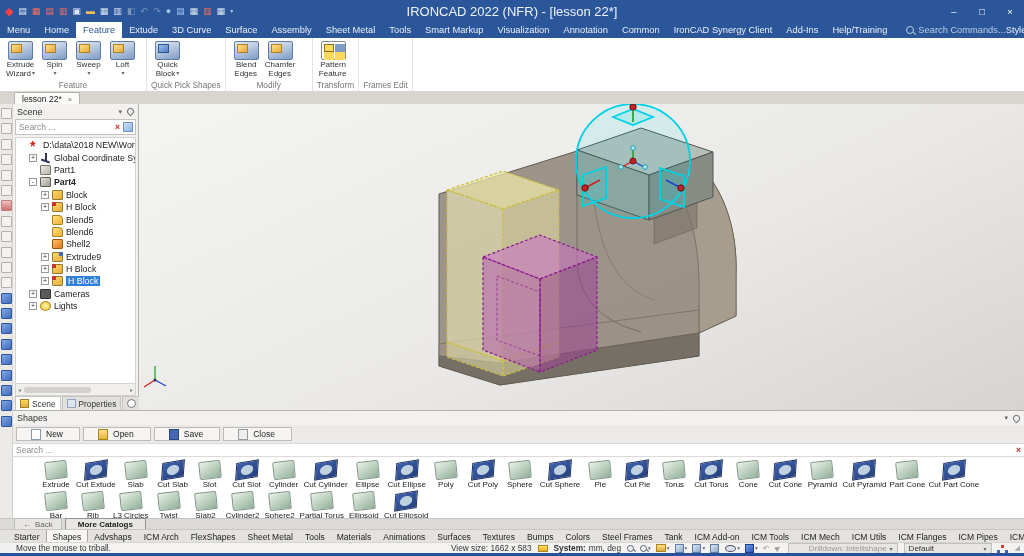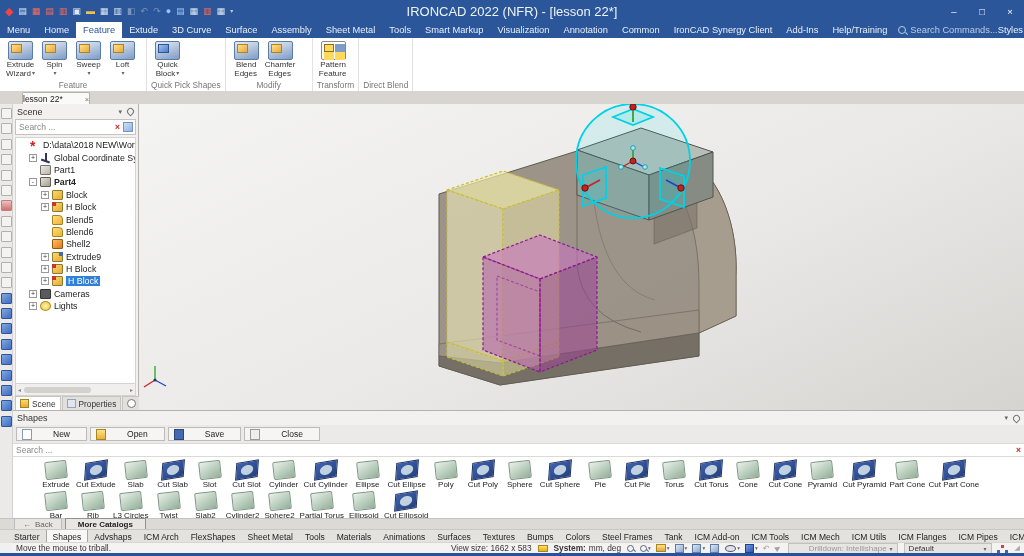--- a/index.html
+++ b/index.html
@@ -15,21 +15,21 @@
   .title{position:absolute;left:0;right:0;top:0;height:22px;display:flex;align-items:center;justify-content:center;
          font-size:13px;color:#eef3fa;pointer-events:none;}
   .wctl{margin-left:auto;display:flex;z-index:2;}
   .wbtn{width:28px;height:22px;display:flex;align-items:center;justify-content:center;font-size:9.5px;color:#fff;}
 
   
   .menubar{position:absolute;top:22px;left:0;right:0;height:16px;background:#2b579a;display:flex;align-items:center;color:#e8eef7;}
   .mitems{display:flex;height:100%;}
   .mitem{padding:0 7px;display:flex;align-items:center;font-size:9.3px;white-space:nowrap;cursor:default;}
   .mitem.active{background:#fff;color:#2b579a;}
-  .msearch{display:flex;align-items:center;gap:4px;margin-left:4px;color:#bccbe2;font-size:9.3px;white-space:nowrap;}
+  .msearch{display:flex;align-items:center;gap:4px;margin-left:12px;color:#bccbe2;font-size:9.3px;white-space:nowrap;}
   .mag-s{width:6px;height:6px;border:1.2px solid #bccbe2;border-radius:50%;position:relative;display:inline-block;}
   .mag-s::after{content:"";position:absolute;width:3px;height:1.2px;background:#bccbe2;right:-3px;bottom:-1px;transform:rotate(45deg);}
   .mright{margin-left:auto;display:flex;align-items:center;gap:7px;padding-right:5px;font-size:9.3px;}
   .mstyles{display:flex;align-items:center;gap:3px;}
   .dd{font-size:6px;color:#667;}
 
   
   .ribbon{position:absolute;top:38px;left:0;right:0;height:53px;background:#fff;border-bottom:1px solid #c8c6c4;}
   .groups{display:flex;height:100%;}
   .rgroup{display:flex;flex-direction:column;border-right:1px solid #e4e2e0;padding:2px 4px 0;}
@@ -44,21 +44,21 @@
   .bico.ico-qblock::before{background:linear-gradient(140deg,#9fc2ee,#4f7cc4);border-color:#2d5596;}
   .bico.ico-pattern{background:#fff;border-color:#888;}
   .bico.ico-pattern::before{width:8px;height:6px;background:#ffd85e;border-color:#8a6f1c;box-shadow:11px 8px 0 #ffd85e,0 8px 0 #ffd85e,11px 0 0 #7e9cc8;}
   .bl{font-size:8px;line-height:9px;color:#333;display:flex;gap:1px;align-items:center;white-space:nowrap;}
   .scols{display:flex;gap:4px;}
   .scol{display:flex;flex-direction:column;gap:1px;padding-top:2px;}
 
   
   .tabstrip{position:absolute;top:91px;left:0;right:0;height:13px;background:#d8d5d1;border-bottom:1px solid #b5b2ae;}
   .doctab{position:absolute;left:14px;top:1px;height:12px;background:#fafaf8;border:1px solid #b5b2ae;border-bottom:none;
-          border-radius:2px 2px 0 0;display:flex;align-items:center;gap:22px;padding:0 0;font-size:8.5px;color:#222;margin-left:8px;}
+          border-radius:2px 2px 0 0;display:flex;align-items:center;gap:6px;padding:0 7px;font-size:8.5px;color:#222;}
   .tclose{font-size:7.5px;color:#777;}
 
   
   .leftstrip{position:absolute;left:0;top:104px;width:13px;height:414px;background:#eceae8;border-right:1px solid #d4d2cf;
              display:flex;flex-direction:column;align-items:center;padding-top:4px;gap:4.4px;box-sizing:border-box;}
   .ls{width:9px;height:9px;border-radius:1px;flex:0 0 auto;}
   .ls.g{border:1px solid #b2b0ad;background:#f5f3f1;}
   .ls.r{border:1px solid #c08080;background:linear-gradient(#f0c0c0,#d07070);}
   .ls.b{border:1px solid #2f55a0;background:linear-gradient(140deg,#7fa8e0,#3f6cc0);}
 
@@ -109,21 +109,21 @@
   .pticon.ico-searchp{border:1px solid #777;border-radius:50%;background:#fff;}
 
   .viewport{flex:1;position:relative;background:linear-gradient(155deg,#f4f4f3 0%,#eae9e7 55%,#d6d4d1 100%);}
   .viewport svg{position:absolute;inset:0;width:100%;height:100%;}
 
   
   .shapespanel{position:absolute;top:410px;left:13px;right:0;height:108px;background:#f2f1ef;border-top:1px solid #b5b2ae;
                display:flex;flex-direction:column;box-sizing:border-box;}
   .shapespanel .phead{height:14px;}
   .ptoolbar{height:16px;display:flex;gap:3px;padding:1px 3px;align-items:center;background:#eceae8;border-bottom:1px solid #dcdad7;flex:0 0 auto;}
-  .pbtn{display:flex;align-items:center;gap:21px;height:12px;padding:0 16px 0 5px;background:#f6f5f3;border:1px solid #bdbbb8;
+  .pbtn{display:flex;align-items:center;gap:5px;height:12px;padding:0 16px 0 14px;background:#f6f5f3;border:1px solid #bdbbb8;
         font-size:8.5px;color:#222;cursor:default;}
   .pbico{width:8px;height:9px;flex:0 0 auto;}
   .pbico.ico-new{background:#fff;border:1px solid #8a9ab0;}
   .pbico.ico-open{background:linear-gradient(#ffe08a,#e8b23a);border:1px solid #a8861e;}
   .pbico.ico-save{background:#4668b0;border:1px solid #2a4680;}
   .pbico.ico-closec{background:#eee;border:1px solid #999;}
   .csearch{height:12px;margin:0;border:none;border-bottom:1px solid #dcdad7;}
   .catrows{flex:1;background:#fff;padding:2px 4px 0 26px;display:flex;flex-direction:column;gap:1px;overflow:hidden;}
   .catrow{display:flex;gap:3px;align-items:flex-start;height:33px;}
   .citem{min-width:34px;display:flex;flex-direction:column;align-items:center;gap:1px;cursor:default;}
@@ -368,21 +368,21 @@
             <div class="scols">
 
             <div class="scol">
                   
                 </div>
               <div class="scol">
                   
                 </div>
             </div>
           </div>
-          <div class="glabel">Direct Blend</div>
+          <div class="glabel">Frames Edit</div>
         </div>
       </div>
   </div>
 
   <div class="tabstrip">
     <div class="doctab">
       <span>lesson 22*</span>
       <span class="tclose">×</span>
     </div>
   </div>

